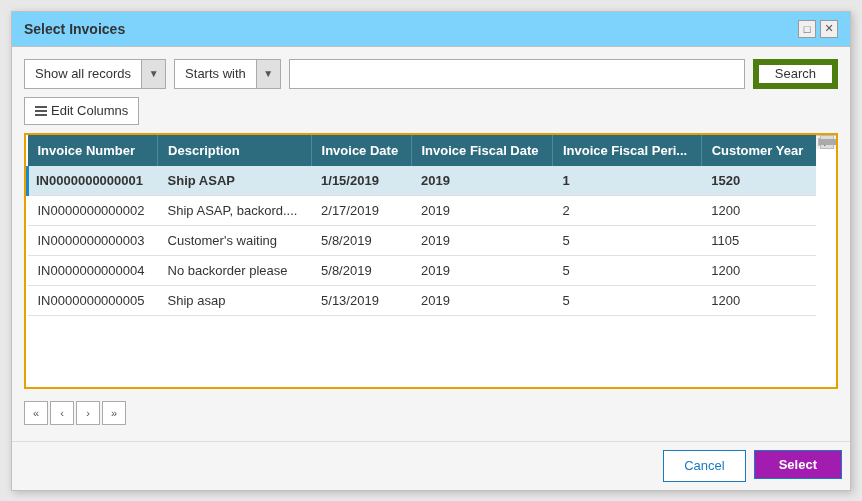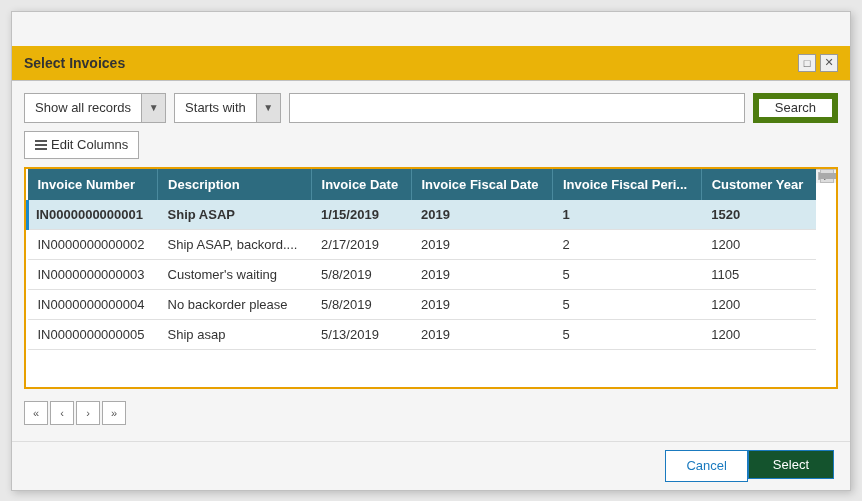--- a/index.html
+++ b/index.html
@@ -17,27 +17,26 @@
       background: #f5f5f5;
       border: 1px solid #c0c0c0;
       width: 840px;
       height: 480px;
       display: flex;
       flex-direction: column;
       box-shadow: 2px 2px 8px rgba(0,0,0,0.2);
     }
 
     .dialog-titlebar {
-      background: #eab308;
+      background: #7dd3fc;
       border-bottom: 1px solid #c0c0c0;
       padding: 8px 12px;
       display: flex;
       align-items: center;
       justify-content: space-between;
-      margin-top: 34px;
     }
 
     .dialog-title {
       font-weight: bold;
       font-size: 14px;
       color: #333;
     }
 
     .titlebar-controls {
       display: flex;
@@ -244,46 +243,47 @@
       background: white;
       cursor: pointer;
       display: flex;
       align-items: center;
       justify-content: center;
       font-size: 11px;
       color: #555;
     }
 
     .dialog-footer {
-      padding: 8px 16px;
+      padding: 8px 8px;
       display: flex;
       justify-content: flex-end;
+      gap: 8px;
       background: #f5f5f5;
       border-top: 1px solid #ddd;
     }
 
     .btn-cancel {
       height: 32px;
       padding: 0 20px;
       background: white;
       border: 1px solid #1a7abf;
       color: #1a7abf;
       cursor: pointer;
       font-size: 13px;
     }
 
     .btn-select {
       height: 29px;
       padding: 0 24px;
-      background: #14532d;
+      background: #a21caf;
       border: 1px solid #1a7abf;
       color: white;
       cursor: pointer;
       font-size: 13px;
-      font-weight: normal;
+      font-weight: bold;
     }
   </style>
 </head>
 <body>
 
 <div class="dialog">
 
   <div class="dialog-titlebar">
     <span class="dialog-title">Select Invoices</span>
     <div class="titlebar-controls">

